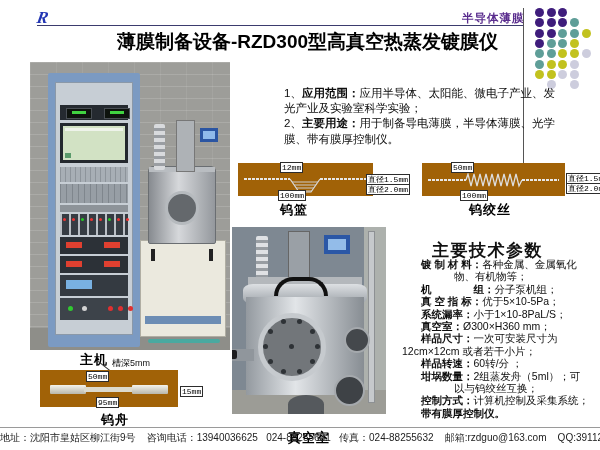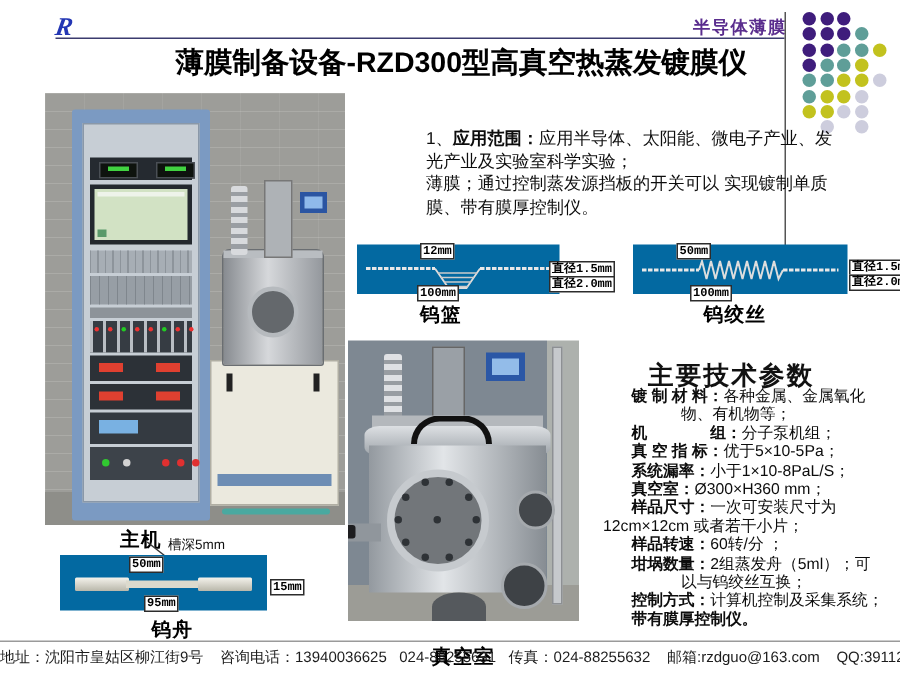--- a/index.html
+++ b/index.html
@@ -16,21 +16,21 @@
   .dot{position:absolute;width:9px;height:9px;border-radius:50%;}
   .doc-title{position:absolute;left:55px;top:29px;width:505px;text-align:center;
              font-size:19px;font-weight:bold;color:#000;}
   
   .usage-title{position:absolute;left:285px;top:69px;width:200px;text-align:center;
                font-size:12.5px;font-weight:bold;letter-spacing:2px;}
   #usage-lines{position:absolute;left:284px;top:86px;width:246px;font-size:11.5px;
                line-height:15.2px;color:#0d0d0d;white-space:pre;}
   #usage-lines b{font-weight:bold;}
   
-  .figbox{position:absolute;background:#0369a1;overflow:visible;font-weight:bold;}
+  .figbox{position:absolute;background:#a16207;overflow:visible;}
   .chip{position:absolute;background:#fff;border:1px solid #2c2c2c;color:#000;
         font-family:"Liberation Mono",monospace;font-size:8px;line-height:9px;
         padding:0 1px;white-space:nowrap;z-index:3;}
   .fig-caption{position:absolute;font-size:13px;font-weight:bold;color:#000;letter-spacing:1px;}
   .depth-label{position:absolute;font-size:9px;color:#111;}
   .pointer{position:absolute;width:20px;height:1px;background:#333;transform:rotate(38deg);}
   
   .b-left,.b-right{position:absolute;top:15px;width:36px;height:9px;border-radius:1px;
         background:linear-gradient(#f4f3ec,#b9b7aa);}
   .b-mid{position:absolute;left:44px;top:17px;width:50px;height:5px;background:#dcdacd;}
@@ -148,21 +148,21 @@
       <span class="dot" style="left: 35.1px; top: 51.5px; background: rgb(205, 205, 221);"></span>
       <span class="dot" style="left: 0px; top: 61.8px; background: rgb(194, 194, 30);"></span>
       <span class="dot" style="left: 11.7px; top: 61.8px; background: rgb(194, 194, 30);"></span>
       <span class="dot" style="left: 23.4px; top: 61.8px; background: rgb(205, 205, 221);"></span>
       <span class="dot" style="left: 35.1px; top: 61.8px; background: rgb(205, 205, 221);"></span>
       <span class="dot" style="left: 11.7px; top: 72.1px; background: rgb(205, 205, 221);"></span>
       <span class="dot" style="left: 35.1px; top: 72.1px; background: rgb(205, 205, 221);"></span>
     </div>
   <div class="doc-title">薄膜制备设备-RZD300型高真空热蒸发镀膜仪</div>
 
-  <div id="usage-lines"><div>1、<b>应用范围：</b>应用半导体、太阳能、微电子产业、发</div><div>光产业及实验室科学实验；</div><div>薄膜；通过控制蒸发源挡板的开关可以 实现镀制单质</div><div>膜、带有膜厚控制仪。</div></div>
+  <div id="usage-lines"><div>1、<b>应用范围：</b>应用半导体、太阳能、微电子产业、发</div><div>光产业及实验室科学实验；</div><div>2、<b>主要用途：</b>用于制备导电薄膜，半导体薄膜、光学</div><div>膜、带有膜厚控制仪。</div></div>
 
   <div class="figbox" style="left:238px;top:163px;width:135px;height:33px;">
     <svg width="135" height="33">
       <path d="M6 16 H52 M82 16 H129" stroke="#e8e8e8" stroke-width="2" stroke-dasharray="3 1" fill="none"></path>
       <path d="M52 16 L61 29 H73 L82 16" stroke="#dddddd" stroke-width="1.2" fill="none"></path>
       <path d="M54 19 H80 M56 22 H78 M58 25 H76 M60 28 H74" stroke="#cccccc" stroke-width="1" fill="none"></path>
     </svg>
     <span class="chip" style="left:42px;top:-1px;">12mm</span>
     <span class="chip" style="left:40px;top:27px;">100mm</span>
     <span class="chip" style="left:128px;top:11px;">直径1.5mm</span>

